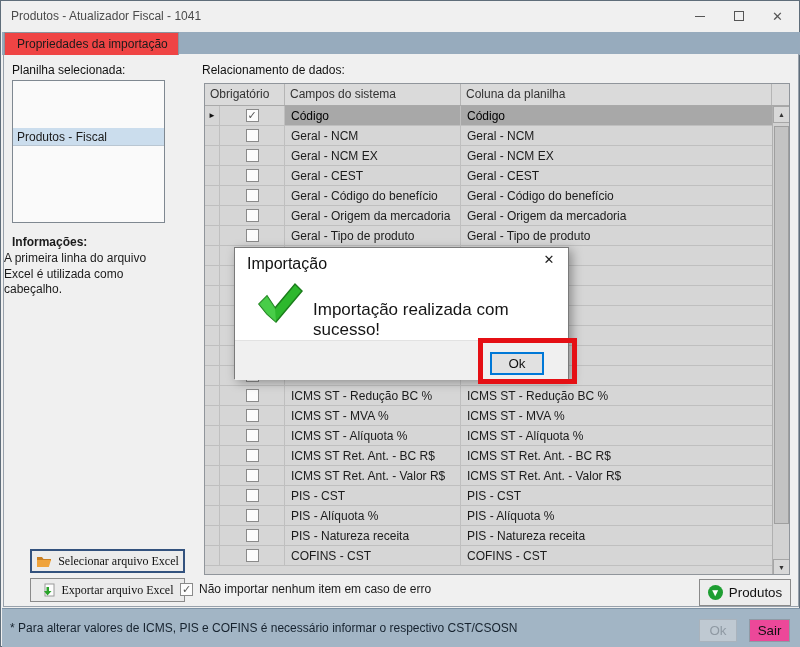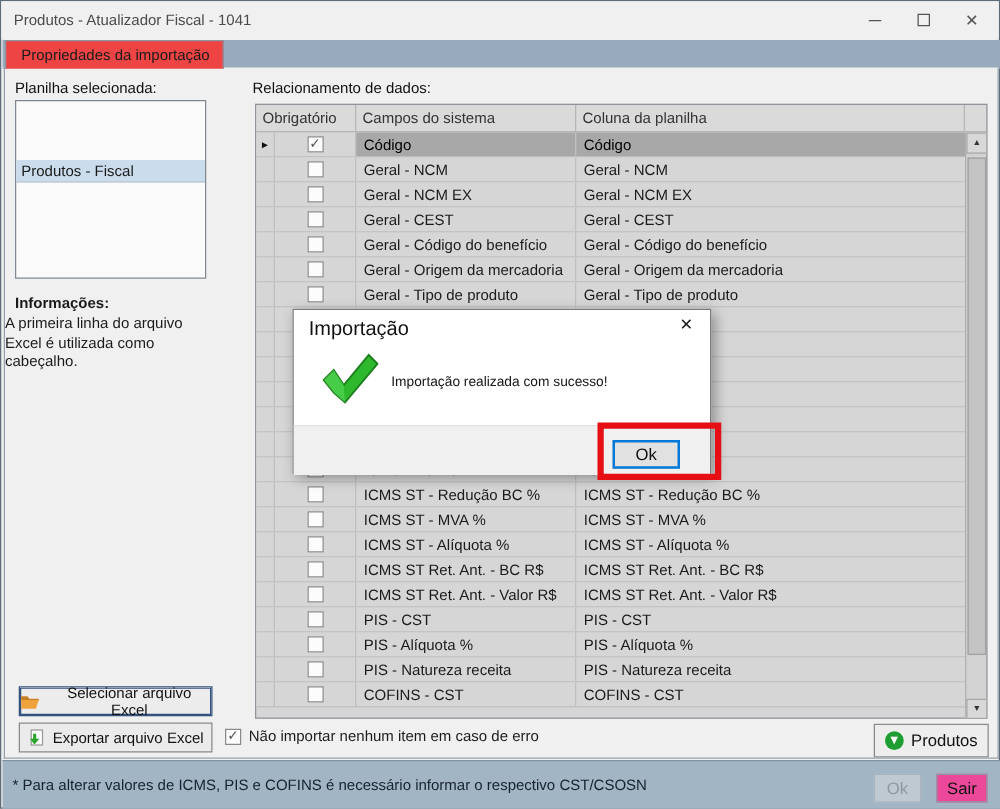--- a/index.html
+++ b/index.html
@@ -22,21 +22,21 @@
   .tab.active{background:#ef4444;height:23px;position:relative;z-index:2;margin-left:2px;padding-left:12px;}
   .tab.inactive{background:#d5d5d2;height:21px;color:#2a2a2a;}
   
   .panel{position:absolute;left:2px;top:53px;width:796px;height:553px;background:#f0f0f0;border:1px solid #98a1ab;border-top:none;}
   .lbl{position:absolute;color:#111;}
   
   .listbox{position:absolute;left:8px;top:26px;width:153px;height:143px;background:#fafafa;border:1px solid #7f8891;}
   .list-item{height:18px;line-height:18px;padding-left:4px;background:var(--list-sel);border-bottom:1px solid #b9c6d2;margin-top:47px;}
   .info-title{position:absolute;left:8px;top:181px;font-weight:bold;}
   .info-text{position:absolute;left:0;top:197px;width:152px;line-height:1.3;}
-  .side-btn{position:absolute;left:11px;width:155px;height:24px;background:#ebebeb;border:1px solid #8a8a8a;display:flex;align-items:center;justify-content:center;gap:6px;font-size:12px;color:#111;}
+  .side-btn{position:absolute;left:26px;width:155px;height:24px;background:#ebebeb;border:1px solid #8a8a8a;display:flex;align-items:center;justify-content:center;gap:6px;font-size:12px;color:#111;font-family:Liberation Serif, serif;}
   .side-btn.primary{border:1px solid #33527e;box-shadow:0 0 0 1px #33527e inset;background:#ececec;}
   
   .grid{position:absolute;left:200px;top:29px;width:586px;height:492px;background:#d6d6d6;border:1px solid #90959b;overflow:hidden;}
   .g-head{display:flex;height:22px;background:#dadada;border-bottom:1px solid #a9a9a9;color:#333;}
   .g-head .hc{padding:3px 0 0 5px;border-right:1px solid #b5b5b5;overflow:hidden;white-space:nowrap;}
   .hc.h-obr{width:80px;}
   .hc.h-campos{width:176px;}
   .hc.h-coluna{width:311px;}
   .hc.h-sb{width:17px;border-right:none;}
   .t-body{position:absolute;left:0;top:22px;width:567px;}
@@ -60,21 +60,21 @@
   .atz-icon{width:15px;height:15px;border-radius:50%;background:#1e9e32;color:#fff;display:flex;align-items:center;justify-content:center;font-size:10px;line-height:1;}
   
   .statusbar{position:absolute;left:1px;top:607px;width:798px;height:39px;background:var(--status-bg);border-top:1px solid #7e93a6;display:flex;align-items:center;padding-left:8px;color:#16222e;}
   .sb-ok{position:absolute;left:697px;top:10px;width:38px;height:23px;background:#bfc9d2;border:1px solid #a9b3bd;color:#8f99a3;text-align:center;line-height:21px;}
   .sb-sair{position:absolute;left:747px;top:10px;width:41px;height:23px;background:#ec4899;border:1px solid #8f9aa5;color:#111;text-align:center;line-height:21px;}
   
   .dialog{position:absolute;left:233px;top:246px;width:335px;height:132px;background:#fff;border:1px solid #7a7a7a;box-shadow:3px 3px 10px rgba(0,0,0,.35);z-index:40;}
   .dlg-title{position:absolute;left:12px;top:7px;font-size:16px;color:#111;}
   .dlg-close{position:absolute;right:9px;top:4px;font-size:13px;color:#222;width:20px;text-align:center;}
   .dlg-check{position:absolute;left:20px;top:34px;}
-  .dlg-msg{position:absolute;left:78px;top:52px;font-size:11px;color:#151515;}
+  .dlg-msg{position:absolute;left:78px;top:52px;font-size:17px;color:#151515;}
   .dlg-footer{position:absolute;left:0;top:92px;width:100%;height:40px;background:#f0f0f0;border-top:1px solid #e2e2e2;}
   .dlg-ok{position:absolute;left:255px;top:11px;width:54px;height:23px;background:#e1e1e1;border:2px solid var(--ok-border);text-align:center;line-height:19px;color:#111;}
   .red-annot{position:absolute;left:477px;top:337px;width:99px;height:46px;border:5px solid var(--accent-red);z-index:50;}
 </style>
 </head>
 <body>
 
 <div class="window">
 
   <div class="titlebar">

